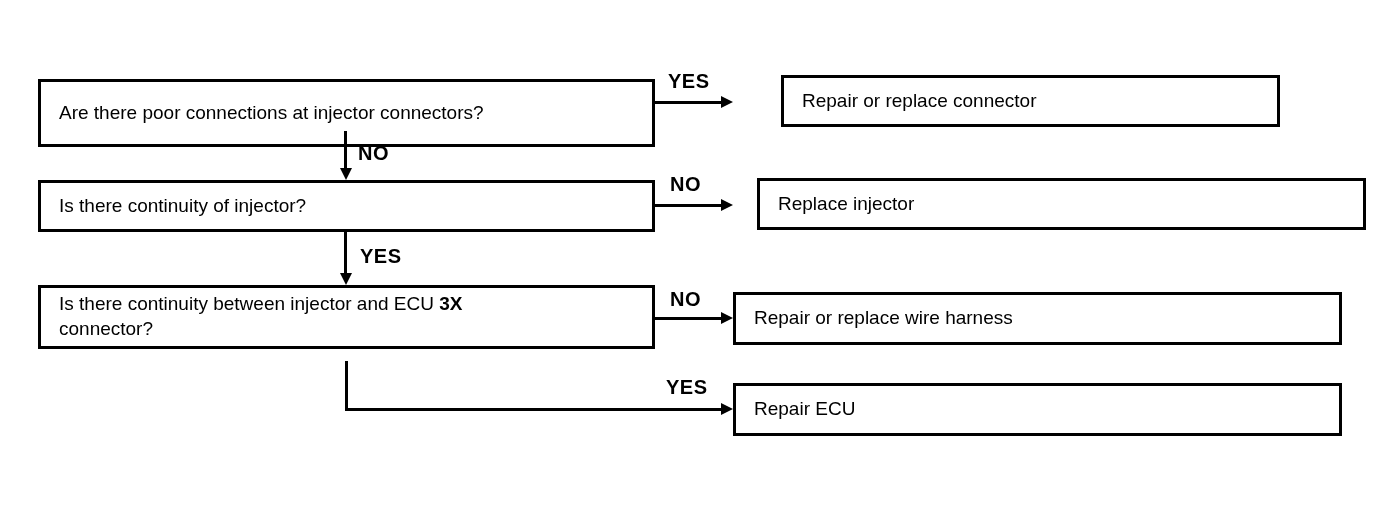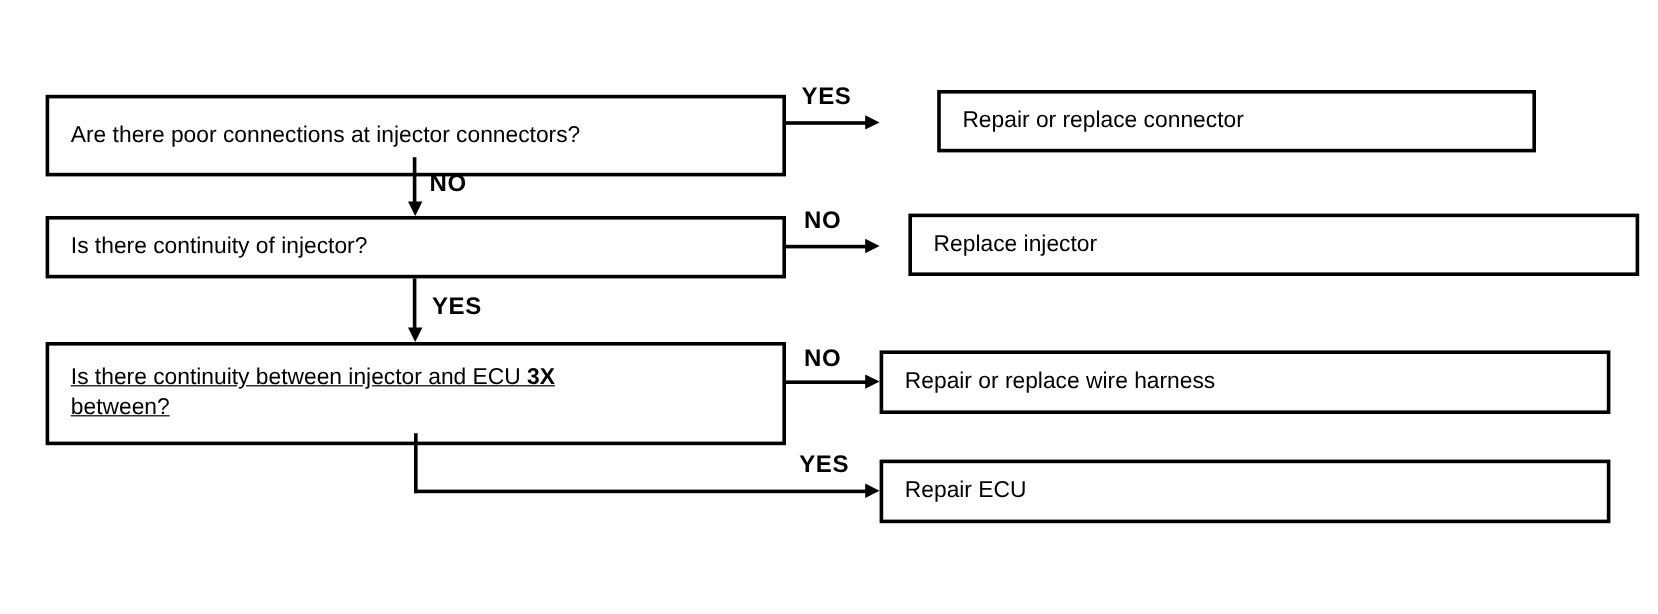--- a/index.html
+++ b/index.html
@@ -9,21 +9,21 @@
     overflow:hidden;
   }
   .node {
     position:absolute; box-sizing:border-box; background:#ffffff;
     border:3px solid #000; display:flex; align-items:center;
     padding:0 18px; font-size:19px; line-height:1.3; color:#000;
   }
   .node .inner { display:block; }
   .q1 { left:38px;  top:79px;  width:617px; height:68px; }
   .q2 { left:38px;  top:180px; width:617px; height:52px;align-items:center; }
-  .q3 { left:38px;  top:285px; width:617px; height:86px;text-decoration:underline; }
+  .q3 { left:38px;  top:285px; width:617px; height:64px; }
   .a1 { left:733px; top:75px;  width:499px; height:52px;margin-left:48px; }
   .a2 { left:733px; top:178px; width:609px; height:52px;margin-left:24px; }
   .a3 { left:733px; top:292px; width:609px; height:53px; }
   .a4 { left:733px; top:383px; width:609px; height:53px; }
   .bold-part { font-weight:bold; }
   .suffix-line { display:block; }
   .line { position:absolute; background:#000; }
   .l-yes1  { left:655px; top:101px; width:70px;  height:3px; }
   .l-no1v  { left:344px; top:131px; width:3px;   height:41px; }
   .l-no2   { left:655px; top:204px; width:70px;  height:3px; }
@@ -65,21 +65,21 @@
 
   <div class="node q1">
     <span class="inner">Are there poor connections at injector connectors?</span>
   </div>
 
   <div class="node q2">
     <span class="inner">Is there continuity of injector?</span>
   </div>
 
   <div class="node q3">
-    <span class="inner"><span>Is there continuity between injector and ECU </span><span class="bold-part">3X</span><span class="suffix-line">between?</span></span>
+    <span class="inner"><span>Is there continuity between injector and ECU </span><span class="bold-part">3X</span><span class="suffix-line">connector?</span></span>
   </div>
 
   <div class="node a1">
     <span class="inner">Repair or replace connector</span>
   </div>
 
   <div class="node a2">
     <span class="inner">Replace injector</span>
   </div>
 

